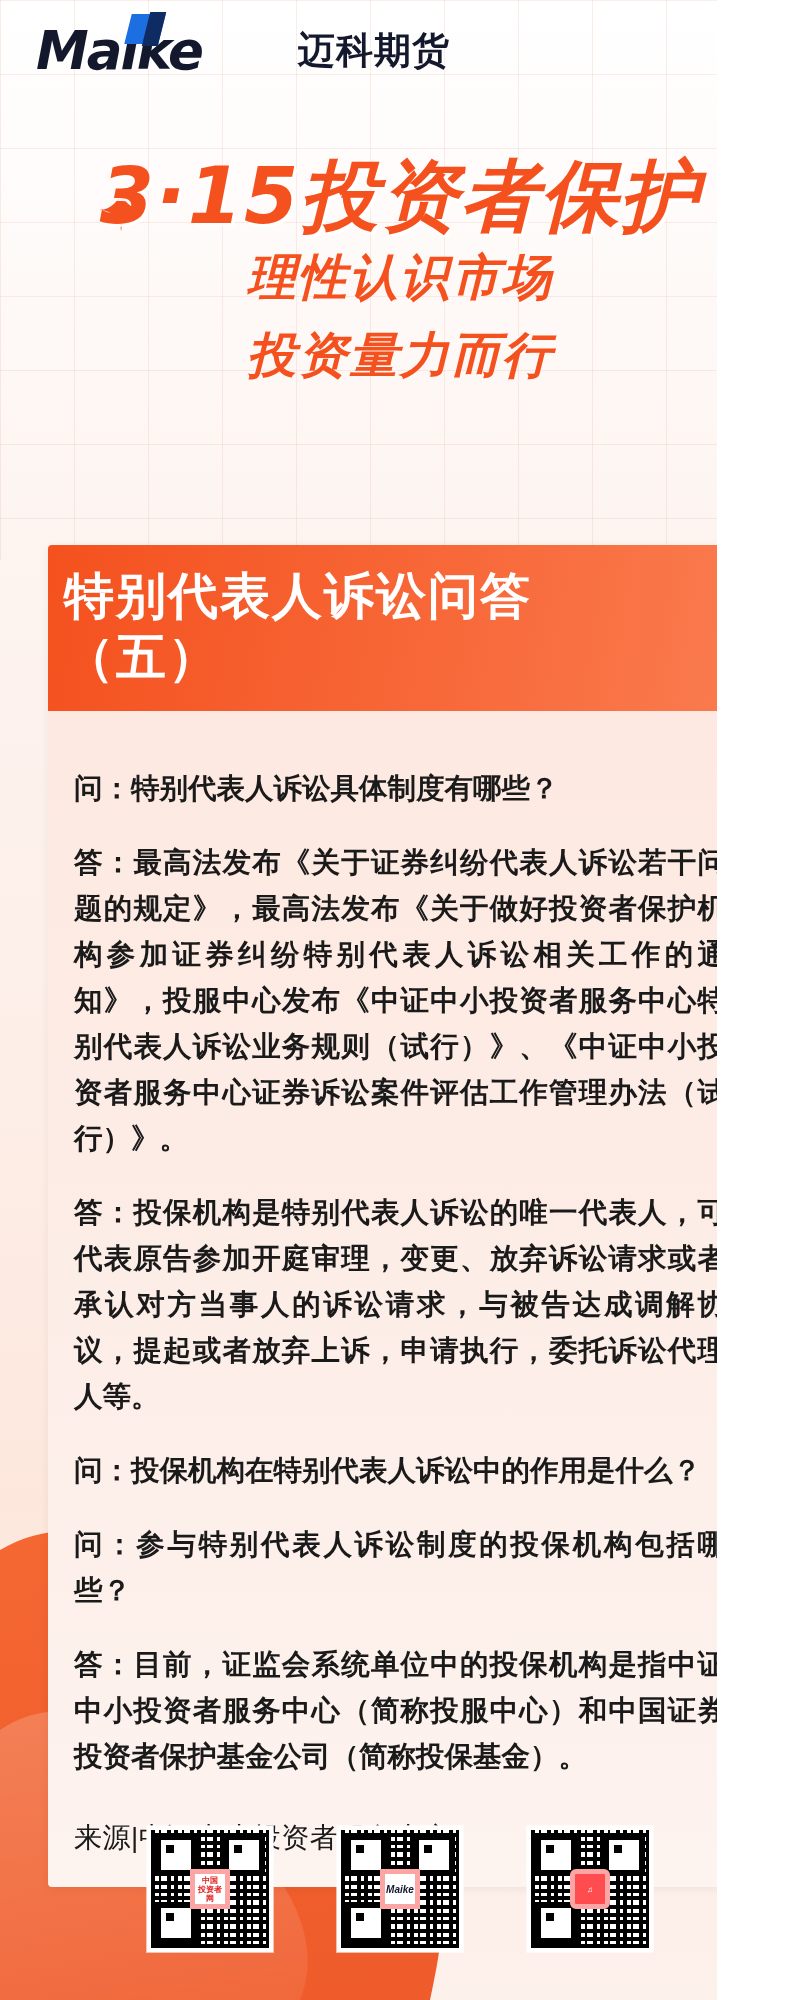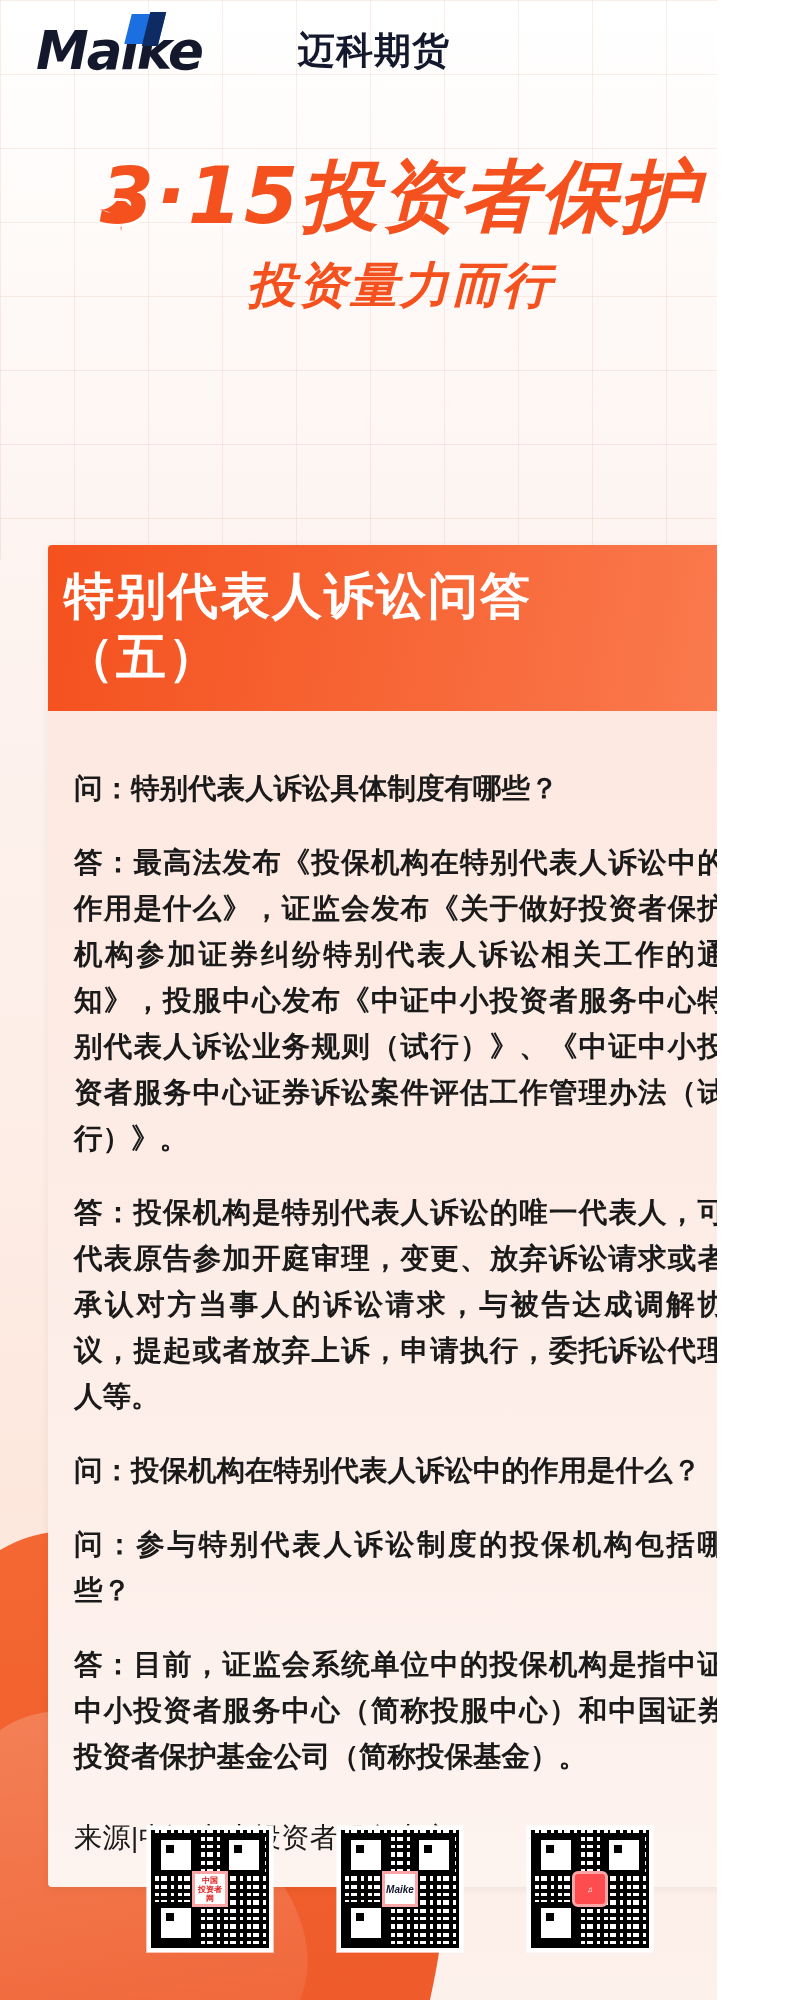--- a/index.html
+++ b/index.html
@@ -247,21 +247,21 @@
     width: 30px;
     height: 30px;
     background: #ffffff;
     display: flex;
     align-items: center;
     justify-content: center;
     font-size: 8px;
     font-weight: bold;
     text-align: center;
     line-height: 9px;
-    border: 3px solid #fca5a5;
+    border: 5px solid #fca5a5;
   }
   .qr-center.red { color: #e02020; }
   .qr-center.dark { color: #13182d; font-style: italic; font-size: 10px; }
   .qr-center.blue { color: #ffffff; background: #ff4d4f; border-radius: 6px; }
 </style>
 </head>
 <body>
 
 <div class="poster">
   <div class="grid"></div>
@@ -273,31 +273,32 @@
       <div class="logo-accent"></div>
       <div class="logo-accent2"></div>
       <div class="logo-text">Maike</div>
     </div>
     <div class="logo-cn">迈科期货</div>
   </div>
 
   <div class="spark">✦</div>
   <div class="headline">
     <div class="head-main">3·15投资者保护</div>
+    <div class="head-sub1">理性认识市场</div>
     <div class="head-sub2">投资量力而行</div>
   </div>
 
   <div class="card">
     <div class="card-head">
       <div class="card-title">特别代表人诉讼问答</div>
       <div class="card-title2">（五）</div>
     </div>
     <div class="card-body">
       <div class="qa-line">问：特别代表人诉讼具体制度有哪些？</div>
-      <div class="qa-line">答：最高法发布《投保机构在特别代表人诉讼中的作用是什么》，证监会发布《关于做好投资者保护机构参加证券纠纷特别代表人诉讼相关工作的通知》，投服中心发布《中证中小投资者服务中心特别代表人诉讼业务规则（试行）》、《中证中小投资者服务中心证券诉讼案件评估工作管理办法（试行）》。</div>
+      <div class="qa-line">答：最高法发布《关于证券纠纷代表人诉讼若干问题的规定》，最高法发布《关于做好投资者保护机构参加证券纠纷特别代表人诉讼相关工作的通知》，投服中心发布《中证中小投资者服务中心特别代表人诉讼业务规则（试行）》、《中证中小投资者服务中心证券诉讼案件评估工作管理办法（试行）》。</div>
       <div class="qa-line">答：投保机构是特别代表人诉讼的唯一代表人，可代表原告参加开庭审理，变更、放弃诉讼请求或者承认对方当事人的诉讼请求，与被告达成调解协议，提起或者放弃上诉，申请执行，委托诉讼代理人等。</div>
       <div class="qa-line">问：投保机构在特别代表人诉讼中的作用是什么？</div>
       <div class="qa-line">问：参与特别代表人诉讼制度的投保机构包括哪些？</div>
       <div class="qa-line">答：目前，证监会系统单位中的投保机构是指中证中小投资者服务中心（简称投服中心）和中国证券投资者保护基金公司（简称投保基金）。</div>
       <div class="source">来源|中证中小投资者服务中心</div>
     </div>
   </div>
 
   <div class="qr-row">
     <div class="qr">

